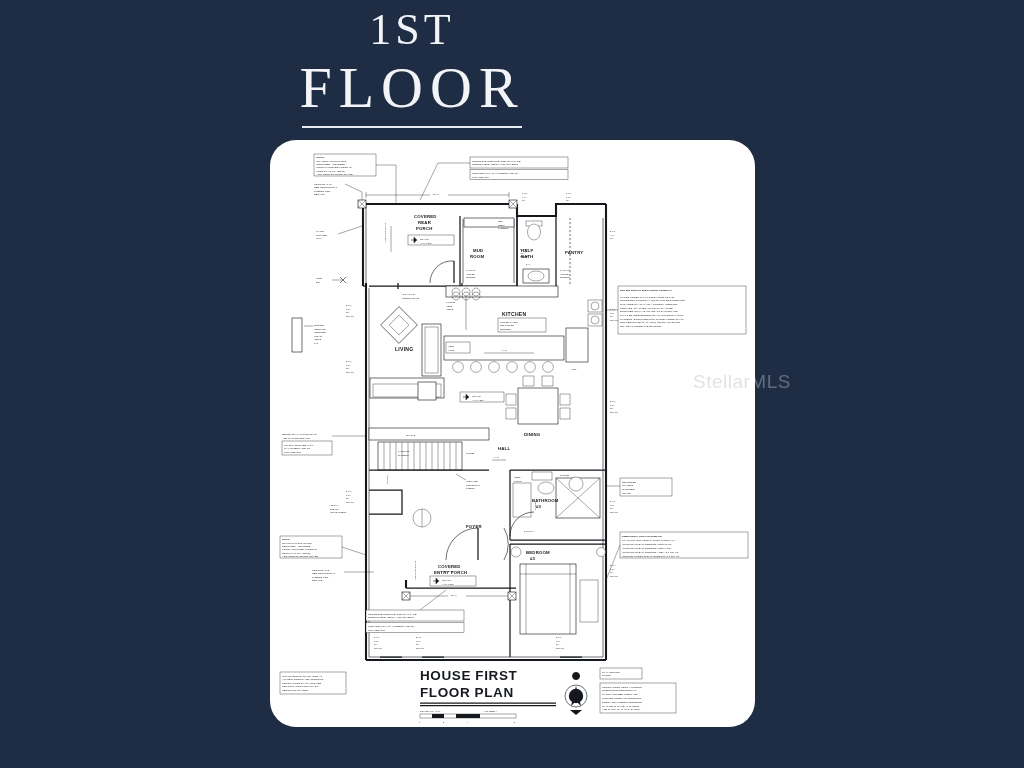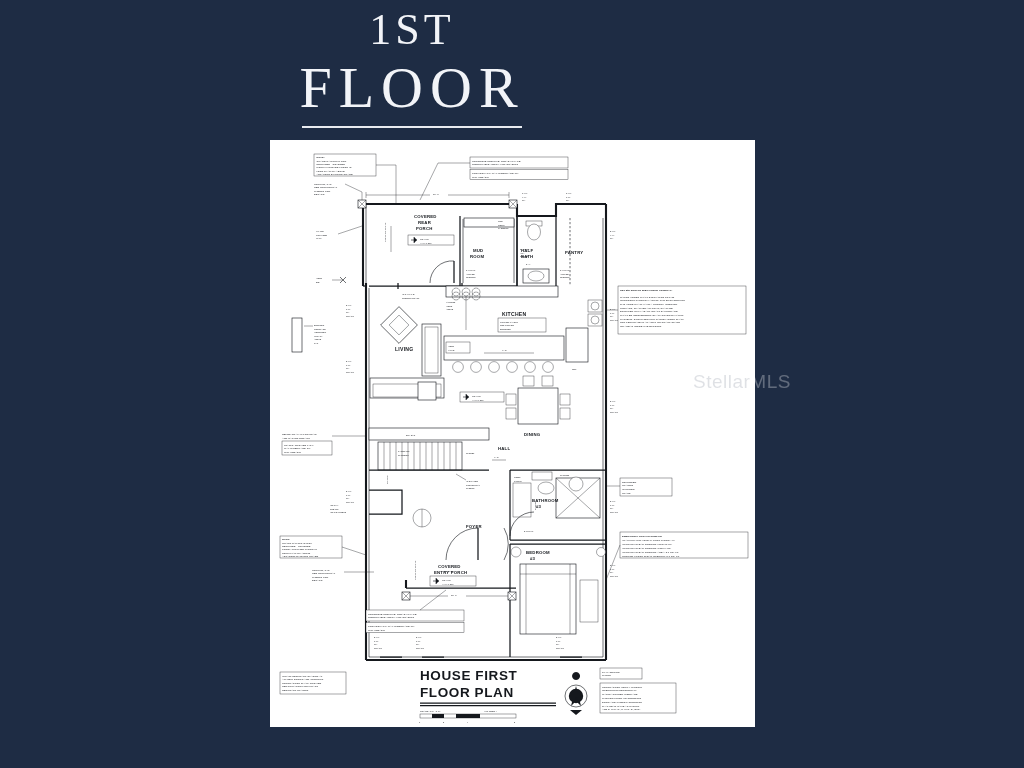--- a/index.html
+++ b/index.html
@@ -23,20 +23,21 @@
     font-size:58px;letter-spacing:7px;line-height:1.1;font-weight:400;
     margin-top:4px;
   }
   #title-rule{
     width:220px;height:2px;background:#e8ebf0;margin:6px auto 0 auto;
   }
   
   #paper{
     position:absolute;left:270px;top:140px;width:485px;height:587px;
     background:#ffffff;
+    border-radius:26px;
   }
   #sheet{
     position:absolute;left:0;top:0;width:485px;height:587px;
   }
   svg{display:block;}
   .ln{stroke:#15181d;fill:none;}
   .w3{stroke-width:2.1;}
   .w2{stroke-width:1.25;}
   .w1{stroke-width:0.62;}
   .wh{stroke-width:0.38;}

